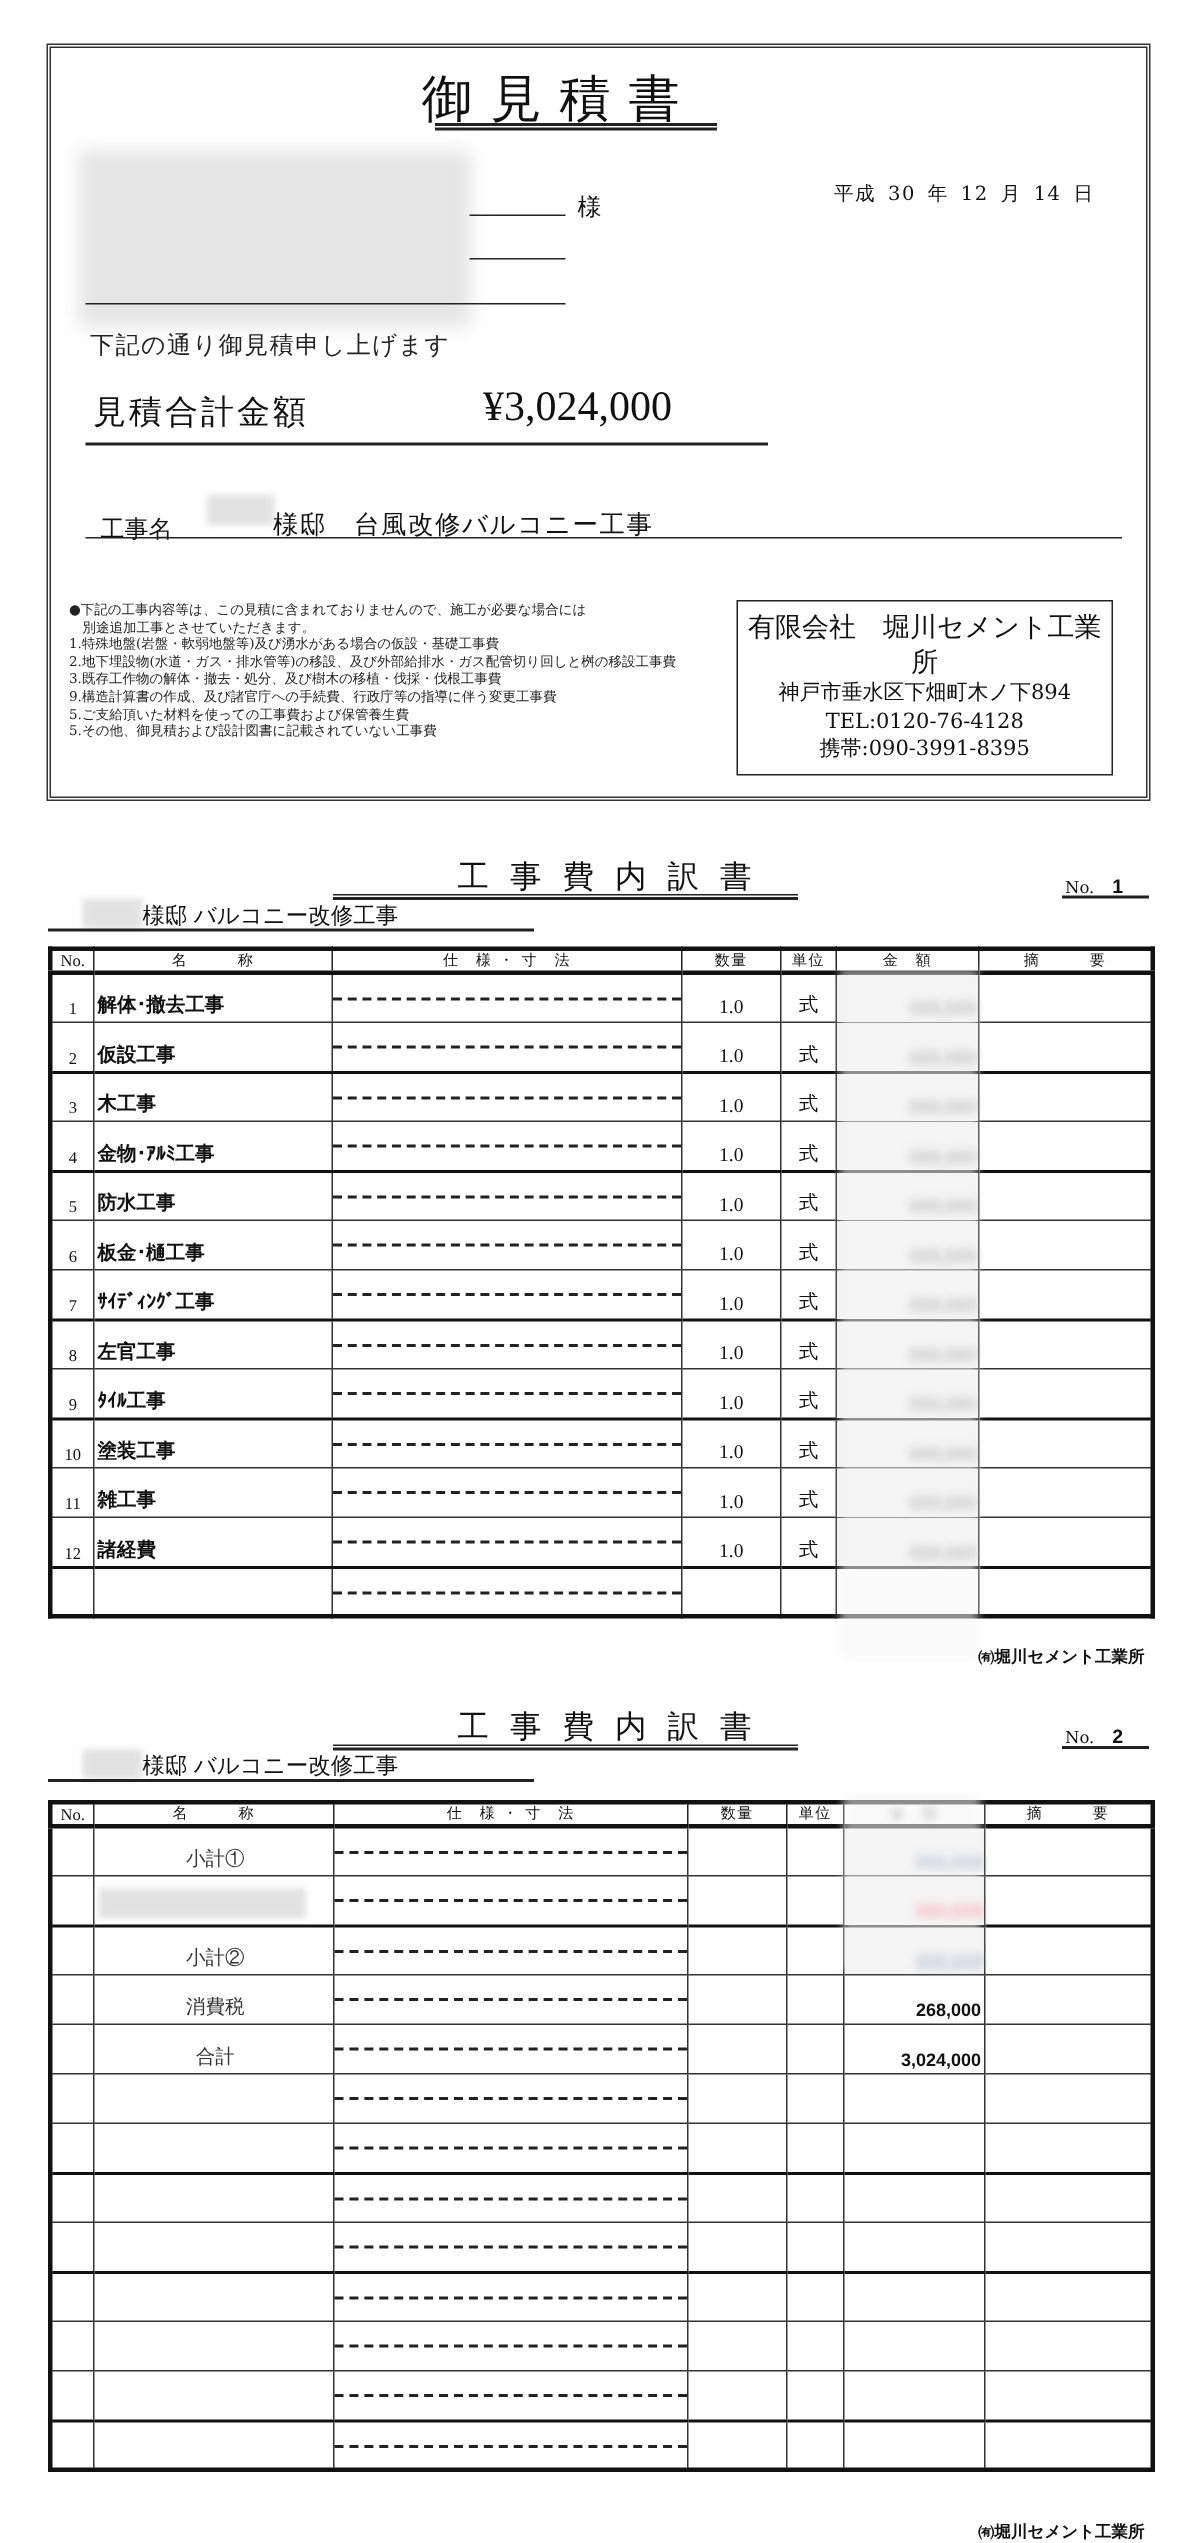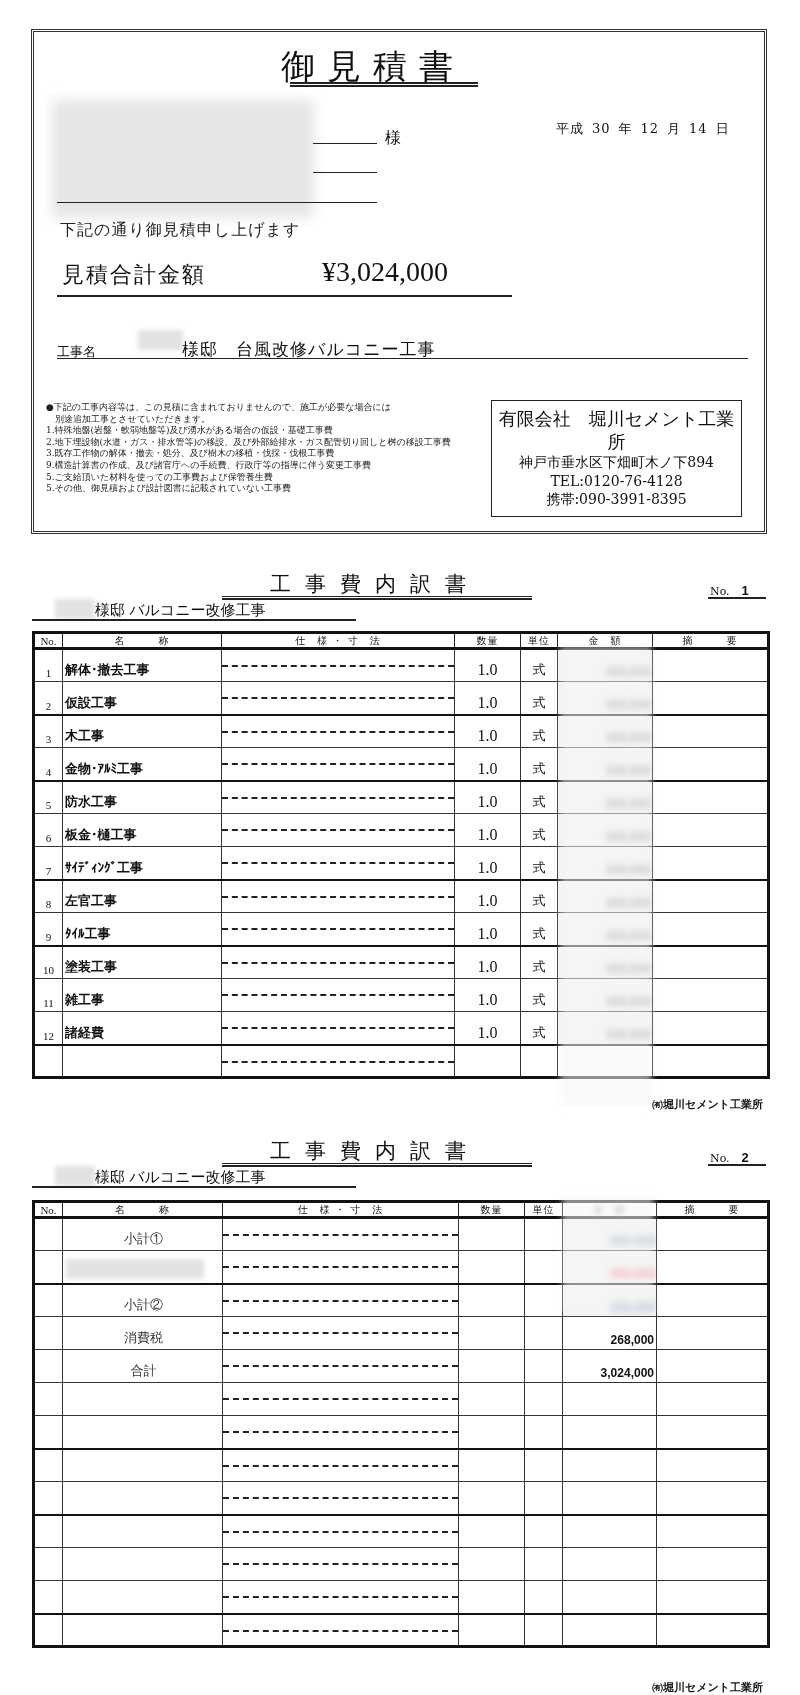--- a/index.html
+++ b/index.html
@@ -28,40 +28,40 @@
   .sama { position: absolute; left: 385px; top: 128px; font-size: 16px; }
   .hline { position: absolute; height: 0; border-top: 1px solid #222; }
 
   .date { position: absolute; left: 556px; top: 120px; font-size: 13px; letter-spacing: 1px; }
   .date span { margin-right: 8px; }
 
   .intro { position: absolute; left: 60px; top: 220px; font-size: 16px; letter-spacing: 1px; color: #222; }
   .total-label { position: absolute; left: 62px; top: 260px; font-size: 22px; letter-spacing: 2px; }
   .total-value { position: absolute; left: 322px; top: 256px; font-size: 28px; font-family: "Liberation Serif", serif; }
 
-  .kouji-label { position: absolute; left: 57px; top: 343px; font-size: 13px; font-family: Liberation Mono, monospace; }
+  .kouji-label { position: absolute; left: 67px; top: 343px; font-size: 16px; font-family: Liberation Mono, monospace; }
   .kouji-name { position: absolute; left: 182px; top: 338px; font-size: 17px; letter-spacing: 1px; }
 
   .notes { position: absolute; left: 46px; top: 402px; font-size: 9px; line-height: 11.6px; color: #222; font-family: "DejaVu Serif", serif; }
   .notes div { white-space: nowrap; }
   .notes .indent { padding-left: 9px; }
 
   .company-box {
     position: absolute; left: 491px; top: 400px; width: 251px; height: 117px;
     border: 1px solid #222; text-align: center; padding-top: 6px;
   }
   .company-box .c1 { font-size: 18px; line-height: 23px; letter-spacing: 0.5px; }
   .company-box .c2 { font-size: 18px; line-height: 23px; }
   .company-box .c3 { font-size: 14px; line-height: 19px; }
   .company-box .c4 { font-size: 14px; line-height: 18px; }
   .company-box .c5 { font-size: 14px; line-height: 18px; }
 
   
   .sheet-title {
-    position: absolute; left: 235px; width: 280px; text-align: center;
+    position: absolute; left: 235px; width: 280px; text-align: right;
     font-size: 21px; letter-spacing: 14px; line-height: 28px;
   }
   .sheet-title-ul { position: absolute; left: 222px; width: 310px; height: 4px; border-top: 1px solid #222; border-bottom: 2px solid #222; }
   .pageno { position: absolute; left: 710px; font-size: 11px; }
   .pageno .n { font-size: 13px; font-weight: bold; margin-left: 12px; font-family: "Liberation Sans", sans-serif; }
   .pageno-ul { position: absolute; left: 708px; width: 58px; border-top: 2px solid #222; }
 
   .sheet-sub { position: absolute; left: 95px; font-size: 15px; font-family: "Liberation Sans", sans-serif; }
   .sheet-sub-ul { position: absolute; left: 32px; width: 324px; border-top: 2px solid #222; }
 
@@ -74,21 +74,21 @@
     border-bottom: 3px solid #111; line-height: 12px; letter-spacing: 1px;
   }
   table.bd th.noh { font-size: 11px; letter-spacing: 0; font-family: "Liberation Serif", serif; }
   table.bd td { height: 33px; border: 1px solid #333; font-size: 13px; vertical-align: bottom; padding-bottom: 2px; position: relative; }
   table.bd tr.sep td { border-bottom: 2px solid #111; }
   table.bd td.no { text-align: center; font-size: 11px; font-family: "Liberation Serif", serif; }
   table.bd td.name { padding-left: 2px; font-family: "Liberation Sans", sans-serif; font-weight: bold; font-size: 13px; }
   table.bd td.name.center { text-align: center; font-weight: normal; color: #333; }
   table.bd td.spec { padding: 0; }
   table.bd td.spec .dash { position: absolute; left: 0; right: 0; top: 15px; border-top: 2px dashed #222; }
-  table.bd td.qty { text-align: center; font-family: "Liberation Serif", serif; font-size: 16px; }
+  table.bd td.qty { text-align: center; font-family: "Liberation Serif", serif; font-size: 13px; }
   table.bd td.unit { text-align: center; font-size: 13px; }
   table.bd td.amt { text-align: right; padding-right: 2px; font-family: "Liberation Sans", sans-serif; font-weight: bold; font-size: 12px; }
   table.bd td.amt.blurred { background: #f3f3f3; color: transparent; text-shadow: 0 0 6px #777; }
   table.bd td.amt.blurred.red { text-shadow: 0 0 6px #ff4a5a; }
   table.bd td.amt.blurred.blue { text-shadow: 0 0 6px #6b7da8; }
 
   .amt-blur-col { position: absolute; background: rgba(245,245,245,0.55); filter: blur(3px); }
 
   .footer-co { position: absolute; left: 652px; font-size: 11px; font-weight: bold; font-family: "Liberation Sans", sans-serif; }
 </style>

